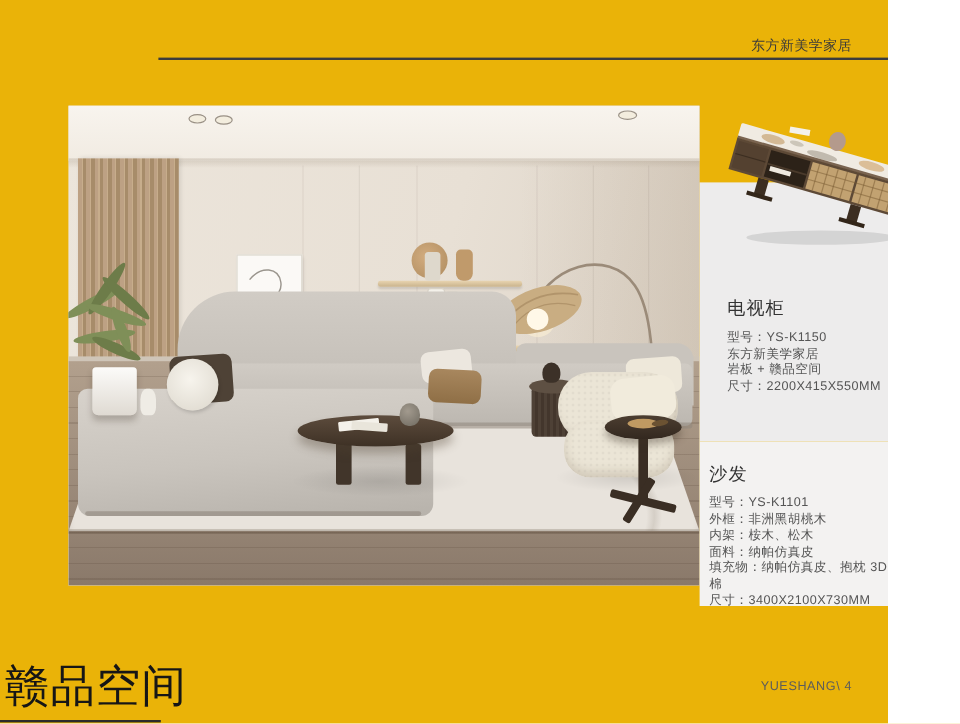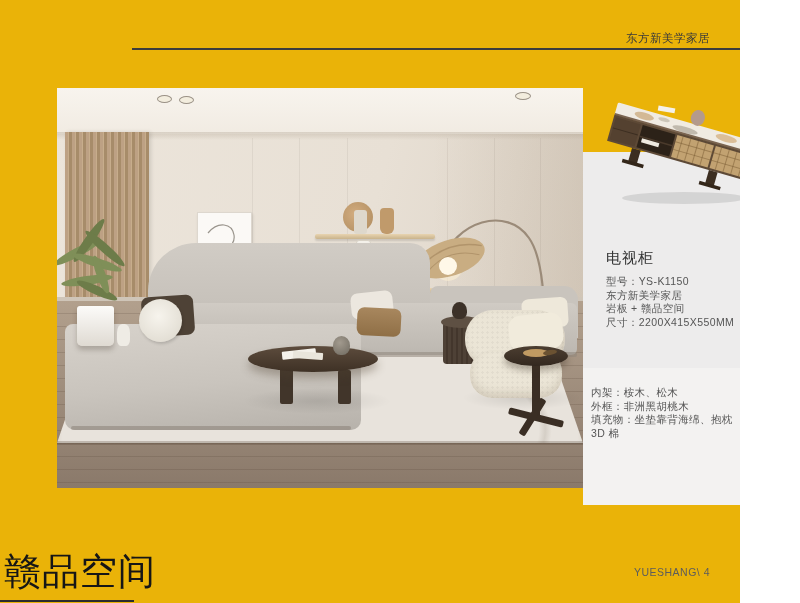--- a/index.html
+++ b/index.html
@@ -272,22 +272,26 @@
 
   <div class="abs" id="tv-info">
     <h3 class="info-title">电视柜</h3>
     <div class="spec-line">型号：YS-K1150</div>
     <div class="spec-line">东方新美学家居</div>
     <div class="spec-line">岩板 + 赣品空间</div>
     <div class="spec-line">尺寸：2200X415X550MM</div>
   </div>
 
   <div class="abs" id="sofa-info">
+    <h3 class="info-title">沙发</h3>
+    <div class="spec-line">型号：YS-K1101</div>
+    <div class="spec-line">外框：非洲黑胡桃木</div>
     <div class="spec-line">内架：桉木、松木</div>
-    <div class="spec-line">外框：非洲黑胡桃木</div>
-    <div class="spec-line">填充物：坐垫靠背海绵、抱枕 3D 棉</div>
+    <div class="spec-line">面料：纳帕仿真皮</div>
+    <div class="spec-line">填充物：纳帕仿真皮、抱枕 3D 棉</div>
+    <div class="spec-line">尺寸：3400X2100X730MM</div>
   </div>
 
   <div class="abs" id="series-title">赣品空间</div>
   <div class="abs" id="series-underline"></div>
   <div class="abs" id="page-number">YUESHANG\ 4</div>
 
 </div>
 
 </body></html>

